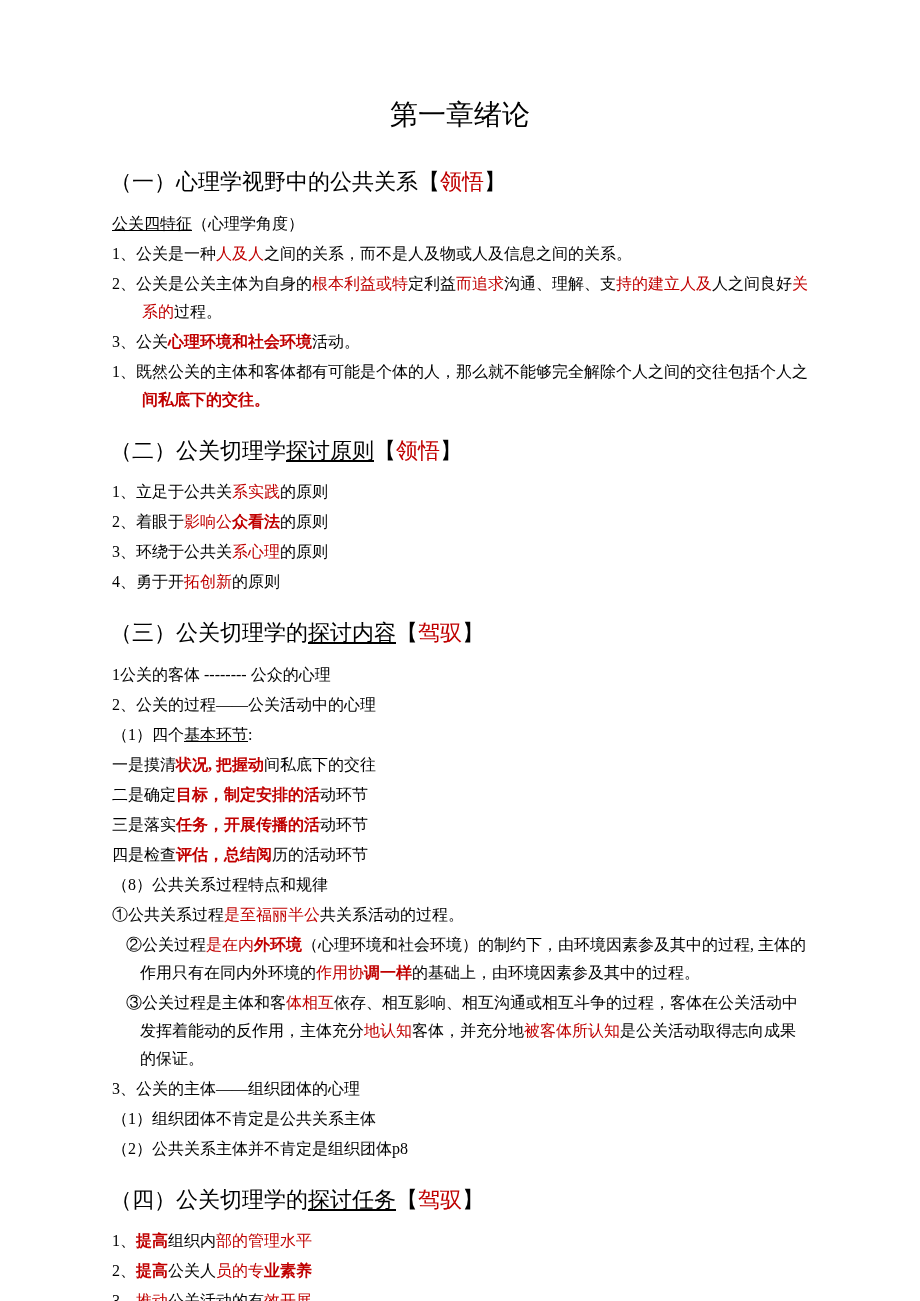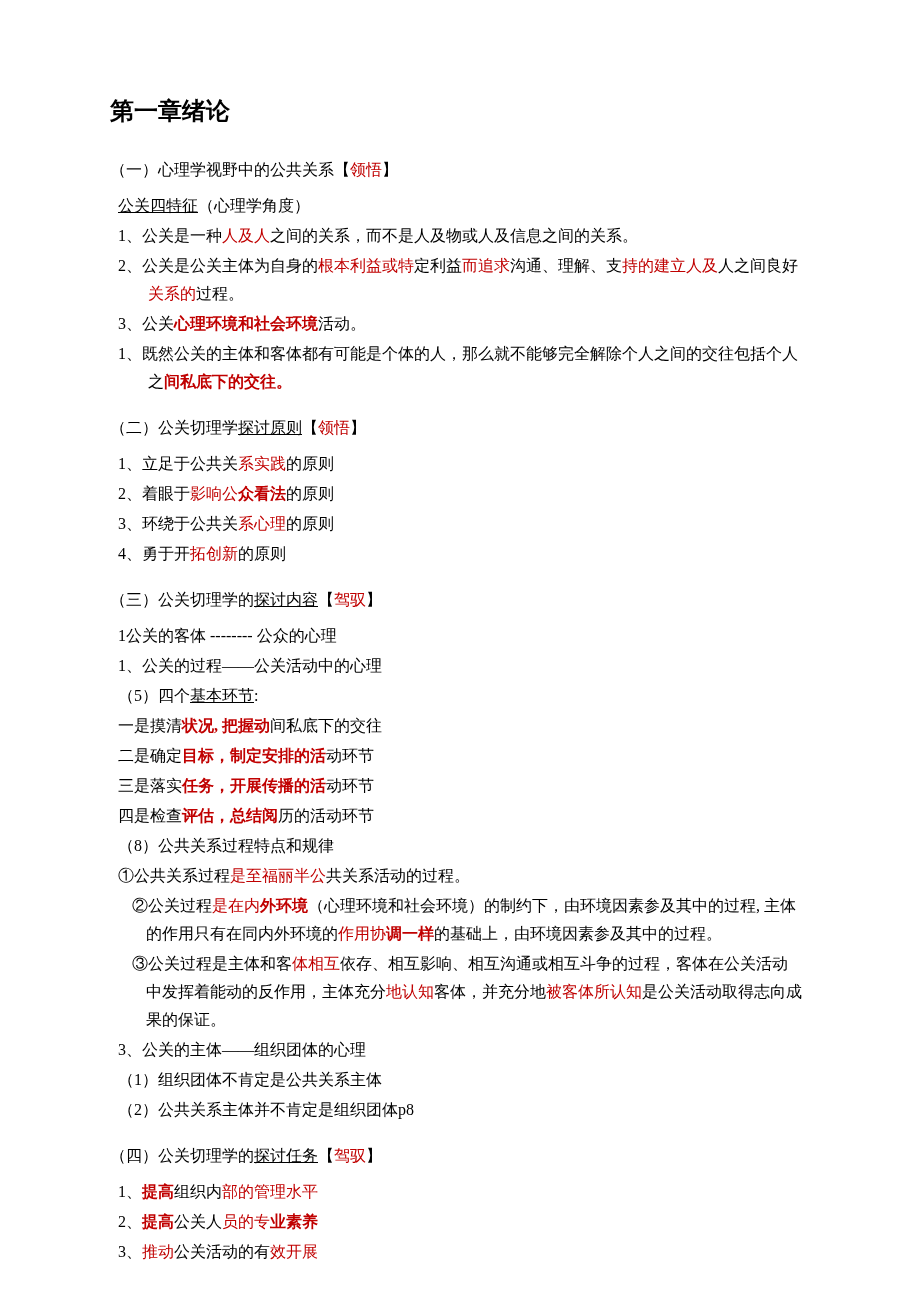--- a/index.html
+++ b/index.html
@@ -7,45 +7,45 @@
     font-size: 16px;
     line-height: 1.75;
     color: #000;
     background: #fff;
     width: 920px;
     margin: 0;
     padding: 90px 110px 60px 110px;
     box-sizing: border-box;
   }
   h1 {
-    font-size: 24px;
-    font-weight: bold;
-    text-align: left;
+    font-size: 28px;
+    font-weight: normal;
+    text-align: center;
     margin: 0 0 24px 0;
   }
   .sec-head {
-    font-size: 16px;
+    font-size: 22px;
     margin: 18px 0 8px 0;
     font-weight: normal;
   }
   .u {
     text-decoration: underline;
   }
   .red {
     color: #c00000;
   }
   .b {
     font-weight: bold;
   }
   .ind1 { margin-left: 32px; }
   .ind2 { margin-left: 64px; }
   .ind3 { margin-left: 96px; }
   .ind4 { margin-left: 128px; }
   .ind4b { margin-left: 128px; padding-left: 28px; text-indent: -14px;}
-  .para { margin: 2px 8px; }
+  .para { margin: 2px 2px; }
   .wrap-hang { padding-left: 30px; text-indent: -30px; }
   .hang { padding-left: 2em; text-indent: -2em; }
 </style>
 </head>
 <body>
 
 <h1>第一章绪论</h1>
 
 <div class="sec-head">
   <span>（一）心理学视野中的公共关系【</span><span class="red">领悟</span><span>】</span>
@@ -79,23 +79,23 @@
   <span>3、环绕于公共关</span><span class="red">系心理</span><span>的原则</span>
 </div>
 <div class="para ind1">
   <span>4、勇于开</span><span class="red">拓创新</span><span>的原则</span>
 </div>
 
 <div class="sec-head">
   <span>（三）公关切理学的</span><span class="u">探讨内容</span><span>【</span><span class="red">驾驭</span><span>】</span>
 </div>
 <div class="para ind1">1公关的客体 -------- 公众的心理</div>
-<div class="para ind2">1、公关的过程——公关活动中的心理</div>
+<div class="para ind2">2、公关的过程——公关活动中的心理</div>
 <div class="para ind3">
-  <span>（5）四个</span><span class="u">基本环节</span><span>:</span>
+  <span>（1）四个</span><span class="u">基本环节</span><span>:</span>
 </div>
 <div class="para ind4">
   <span>一是摸清</span><span class="red b">状况, 把握动</span><span>间私底下的交往</span>
 </div>
 <div class="para ind4">
   <span>二是确定</span><span class="red b">目标，制定安排的活</span><span>动环节</span>
 </div>
 <div class="para ind4">
   <span>三是落实</span><span class="red b">任务，开展传播的活</span><span>动环节</span>
 </div>

